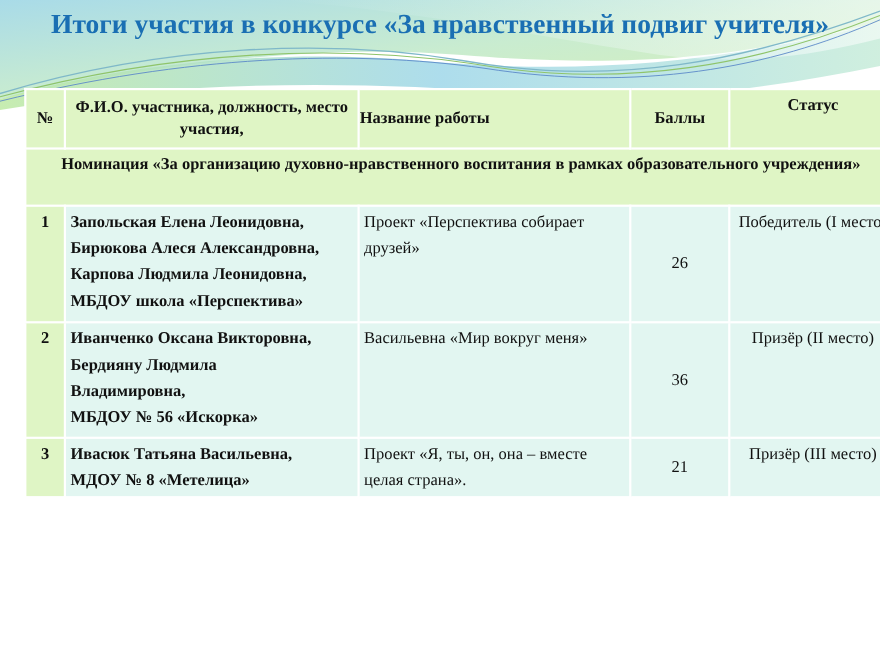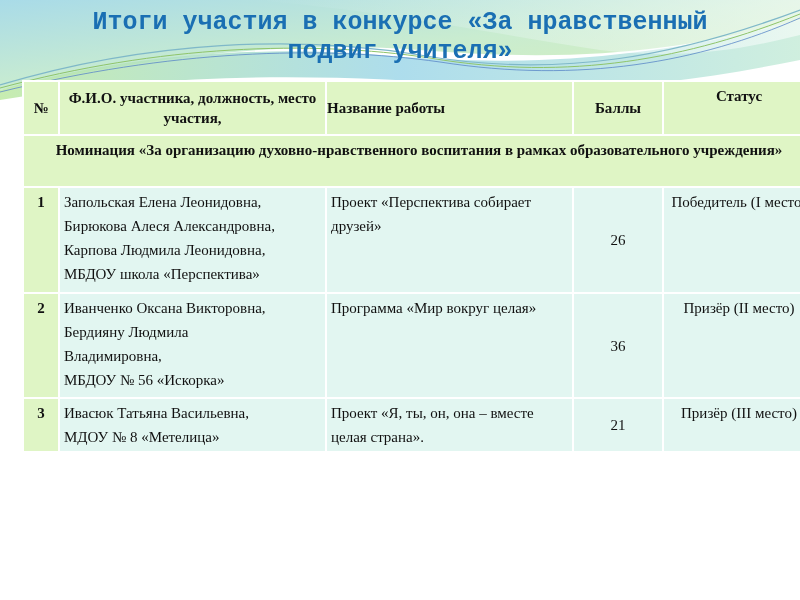--- a/index.html
+++ b/index.html
@@ -19,21 +19,21 @@
       left: 0; top: 0;
       width: 800px; height: 140px;
       z-index: 0;
     }
     .title {
       position: absolute;
       left: 40px;
       top: 8px;
       width: 720px;
       text-align: center;
-      font-family: Liberation Mono, monospace;
+      font-family: Liberation Serif, serif;
       font-weight: bold;
       font-size: 25px;
       line-height: 29px;
       color: #1a6fb3;
       z-index: 2;
       letter-spacing: 0px;
     }
     .table-wrap {
       position: absolute;
       left: 22px;
@@ -89,21 +89,21 @@
       text-align: center;
     }
     tr.r1 td { height: 100px; }
     tr.r2 td { height: 99px; }
     tr.r3 td { height: 48px; }
     .c-num { width: 26px; }
     .c-fio { width: 257px; }
     .c-title { width: 241px; }
     .c-score { width: 80px; }
     .c-status { width: 142px; }
-    .line { display: block; }
+    .line { display: block; font-weight: bold; }
   </style>
 </head>
 <body>
 
 <svg class="bg-deco" viewBox="0 0 800 140" preserveAspectRatio="none">
   <defs>
     <linearGradient id="g1" x1="0" y1="0" x2="1" y2="1">
       <stop offset="0" stop-color="#a9dbe8"></stop>
       <stop offset="0.5" stop-color="#c9ecd0"></stop>
       <stop offset="1" stop-color="#d8f0b8"></stop>
@@ -154,21 +154,21 @@
       <td class="c-status">Победитель (I место)</td>
     </tr>
     <tr class="row r2">
       <td class="c-num">2</td>
       <td class="c-fio">
         <span class="line">Иванченко Оксана Викторовна,</span>
         <span class="line">Бердияну Людмила</span>
         <span class="line">Владимировна,</span>
         <span class="line">МБДОУ № 56 «Искорка»</span>
       </td>
-      <td class="c-title">Программа «Мир вокруг целая»</td>
+      <td class="c-title">Васильевна «Мир вокруг меня»</td>
       <td class="c-score">36</td>
       <td class="c-status">Призёр (II место)</td>
     </tr>
     <tr class="row r3">
       <td class="c-num">3</td>
       <td class="c-fio">
         <span class="line">Ивасюк Татьяна Васильевна,</span>
         <span class="line">МДОУ № 8 «Метелица»</span>
       </td>
       <td class="c-title">Проект «Я, ты, он, она – вместе целая страна».</td>

